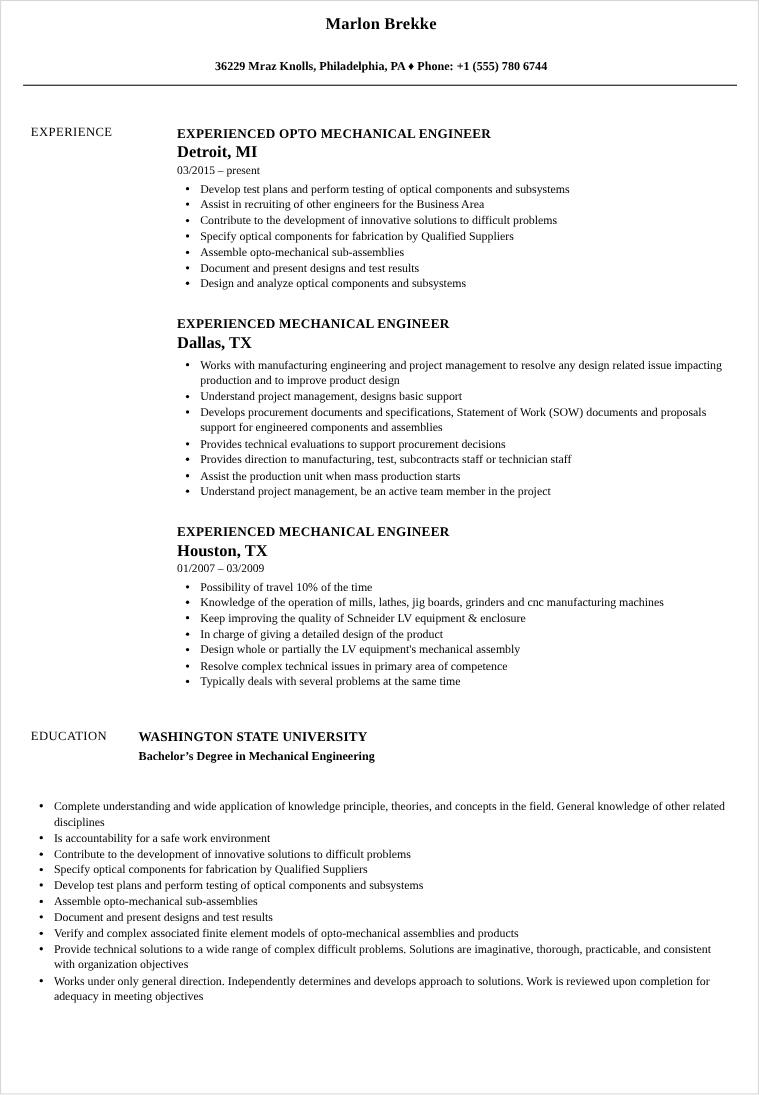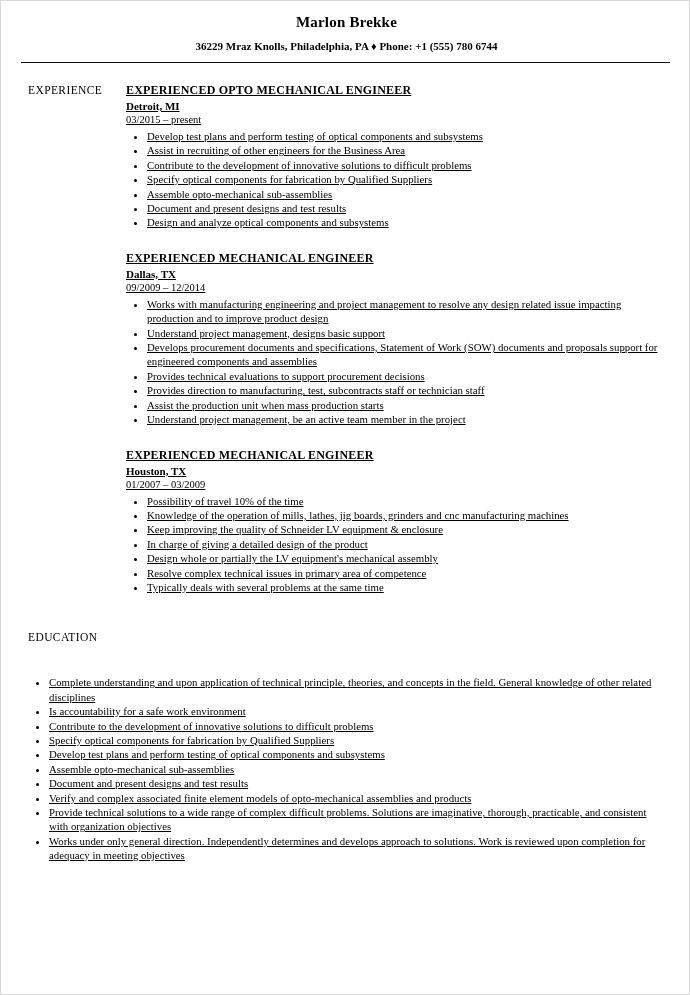--- a/index.html
+++ b/index.html
@@ -23,47 +23,47 @@
   .header { text-align: center; }
   .name {
     font-size: 15px;
     font-weight: bold;
     margin: 0;
     letter-spacing: 0.2px;
   }
   .contact {
     font-size: 11px;
     font-weight: bold;
-    margin: 9px 0 0;
+    margin: 24px 0 0;
   }
   .rule {
     border: none;
     border-top: 1.4px solid #111;
     margin: 10px -5px 0 -7px;
   }
   .section { display: flex; }
-  .section-experience { margin-top: 20px; }
+  .section-experience { margin-top: 36px; gap: 35px; }
   .section-education { margin-top: 36px; }
   .section-skills { margin-top: 28px; }
   .section-label {
     flex: 0 0 98px;
     width: 98px;
     font-size: 11.5px;
     letter-spacing: 0.4px;
     padding-top: 1px;
   }
-  .section-content { flex: 1; min-width: 0; text-decoration: underline; }
+  .section-content { flex: 1; min-width: 0; }
   .job + .job { margin-top: 21px; }
   .job-title {
     font-size: 12px;
     font-weight: bold;
     margin: 0;
     letter-spacing: 0.2px;
   }
-  .job-loc { font-size: 11px; font-weight: bold; margin-top: 2px; }
+  .job-loc { font-size: 15px; font-weight: bold; margin-top: 2px; }
   .job-dates { font-size: 10.5px; margin-top: 2px; }
   ul.bullets { margin: 4px 0 0; padding-left: 21px; }
   ul.bullets li {
     font-size: 10.8px;
     line-height: 14.4px;
   }
   .school { font-size: 12px; font-weight: bold; margin: 0; letter-spacing: 0.2px; }
   .degree { font-size: 11px; font-weight: bold; margin-top: 4px; }
 </style>
 </head>
@@ -93,21 +93,20 @@
           <li>Specify optical components for fabrication by Qualified Suppliers</li>
           <li>Assemble opto-mechanical sub-assemblies</li>
           <li>Document and present designs and test results</li>
           <li>Design and analyze optical components and subsystems</li>
         </ul>
       </article>
 
       <article class="job">
         <h2 class="job-title">EXPERIENCED MECHANICAL ENGINEER</h2>
         <div class="job-loc">Dallas, TX</div>
-        <div class="job-dates">09/2009 – 12/2014</div>
         <ul class="bullets">
           <li>Works with manufacturing engineering and project management to resolve any design related issue impacting production and to improve product design</li>
           <li>Understand project management, designs basic support</li>
           <li>Develops procurement documents and specifications, Statement of Work (SOW) documents and proposals support for engineered components and assemblies</li>
           <li>Provides technical evaluations to support procurement decisions</li>
           <li>Provides direction to manufacturing, test, subcontracts staff or technician staff</li>
           <li>Assist the production unit when mass production starts</li>
           <li>Understand project management, be an active team member in the project</li>
         </ul>
       </article>
@@ -125,26 +124,30 @@
           <li>Resolve complex technical issues in primary area of competence</li>
           <li>Typically deals with several problems at the same time</li>
         </ul>
       </article>
 
     </div>
   </section>
 
   <section class="section section-education">
     <div class="section-label">EDUCATION</div>
+    <div class="section-content">
+      <h2 class="school">WASHINGTON STATE UNIVERSITY</h2>
+      <div class="degree">Bachelor’s Degree in Mechanical Engineering</div>
+    </div>
   </section>
 
   <section class="section section-skills">
     <div class="section-content">
       <ul class="bullets">
-        <li>Complete understanding and upon application of technical principle, theories, and concepts in the field. General knowledge of other related disciplines</li>
+        <li>Complete understanding and wide application of knowledge principle, theories, and concepts in the field. General knowledge of other related disciplines</li>
         <li>Is accountability for a safe work environment</li>
         <li>Contribute to the development of innovative solutions to difficult problems</li>
         <li>Specify optical components for fabrication by Qualified Suppliers</li>
         <li>Develop test plans and perform testing of optical components and subsystems</li>
         <li>Assemble opto-mechanical sub-assemblies</li>
         <li>Document and present designs and test results</li>
         <li>Verify and complex associated finite element models of opto-mechanical assemblies and products</li>
         <li>Provide technical solutions to a wide range of complex difficult problems. Solutions are imaginative, thorough, practicable, and consistent with organization objectives</li>
         <li>Works under only general direction. Independently determines and develops approach to solutions. Work is reviewed upon completion for adequacy in meeting objectives</li>
       </ul>

